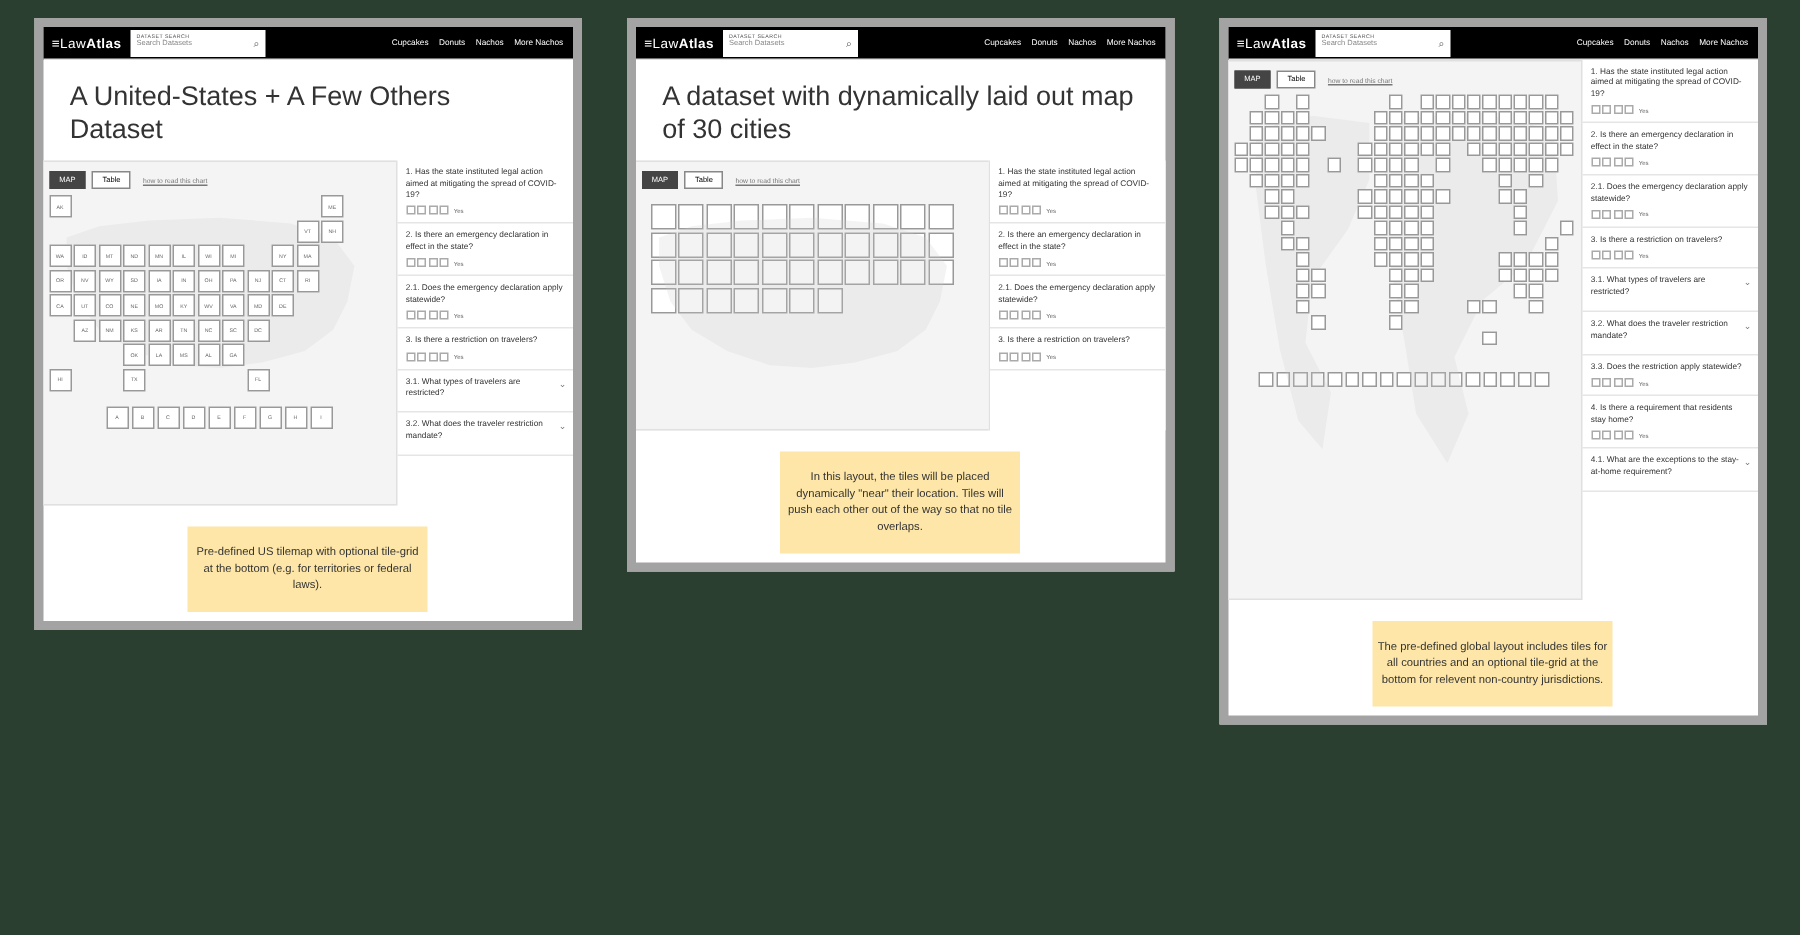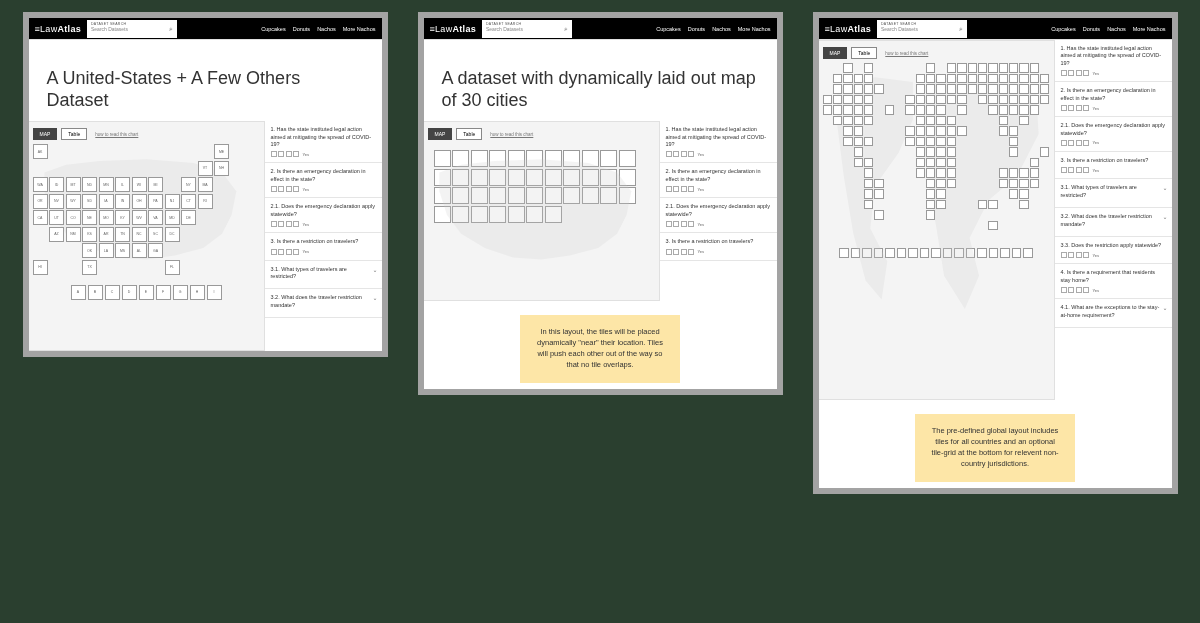--- a/index.html
+++ b/index.html
@@ -44,21 +44,21 @@
   padding: 2px 4px;
   width: 90px;
   height: 18px;
   position: relative;
 }
 .searchbox .lbl { font-size: 3.5px; color: #555; letter-spacing: .3px; }
 .searchbox .ph { font-size: 5px; color: #888; }
 .searchbox .icon { position: absolute; right: 4px; top: 5px; font-size: 7px; color: #555; }
 .nav { margin-left: auto; display: flex; gap: 7px; }
 .nav span { font-size: 5.5px; color: #fff; }
-.title-area { padding: 28px 18px 10px; }
+.title-area { padding: 14px 18px 10px; }
 .title {
   font-size: 18px;
   font-weight: 300;
   color: #333;
   line-height: 1.2;
 }
 .content {
   display: flex;
   position: relative;
 }
@@ -115,21 +115,21 @@
 .qopts { display: flex; gap: 1.5px; align-items: center; }
 .qopt {
   width: 6px; height: 6px; border: 0.5px solid #aaa; background: #fff;
 }
 .qyes { font-size: 4px; color: #666; margin-left: 2px; }
 .qitem.sub { position: relative; padding-right: 12px; }
 .qitem.sub .chev { position: absolute; right: 4px; top: 5px; font-size: 6px; color: #777; }
 .note {
   background: #fde6a7;
   width: 160px;
-  padding: 12px 15px;
+  padding: 12px 2px;
   font-size: 7.5px;
   text-align: center;
   color: #333;
   line-height: 1.45;
   margin: 14px auto 6px;
 }
 
 
 .mapbg {
   position: absolute;
@@ -357,20 +357,21 @@
         <div class="qitem sub">
           <div class="qtext">3.1. What types of travelers are restricted?</div>
           <span class="chev">⌄</span>
         </div>
         <div class="qitem sub">
           <div class="qtext">3.2. What does the traveler restriction mandate?</div>
           <span class="chev">⌄</span>
         </div>
       </div>
   </div>
+  <div class="note">Pre-defined US tilemap with optional tile-grid at the bottom (e.g. for territories or federal laws).</div>
 </div>
 
 <div class="panel panel2">
   <div class="topbar">
     <span class="logo"><span>≡</span><span>Law</span><b>Atlas</b></span>
     <div class="searchbox">
       <span class="lbl">DATASET SEARCH</span>
       <span class="ph">Search Datasets</span>
       <span class="icon">⌕</span>
     </div>

